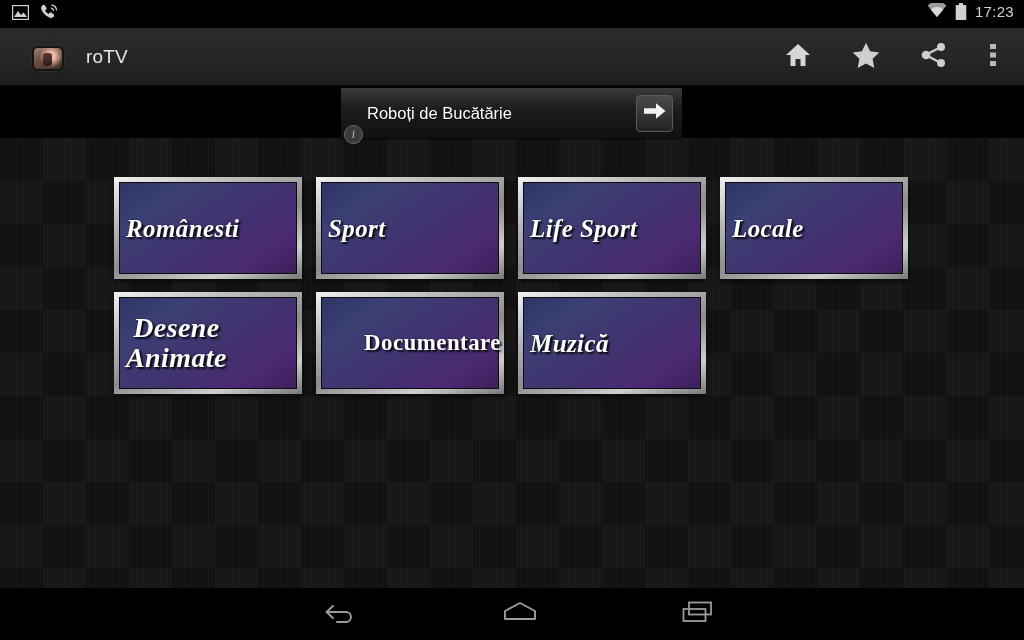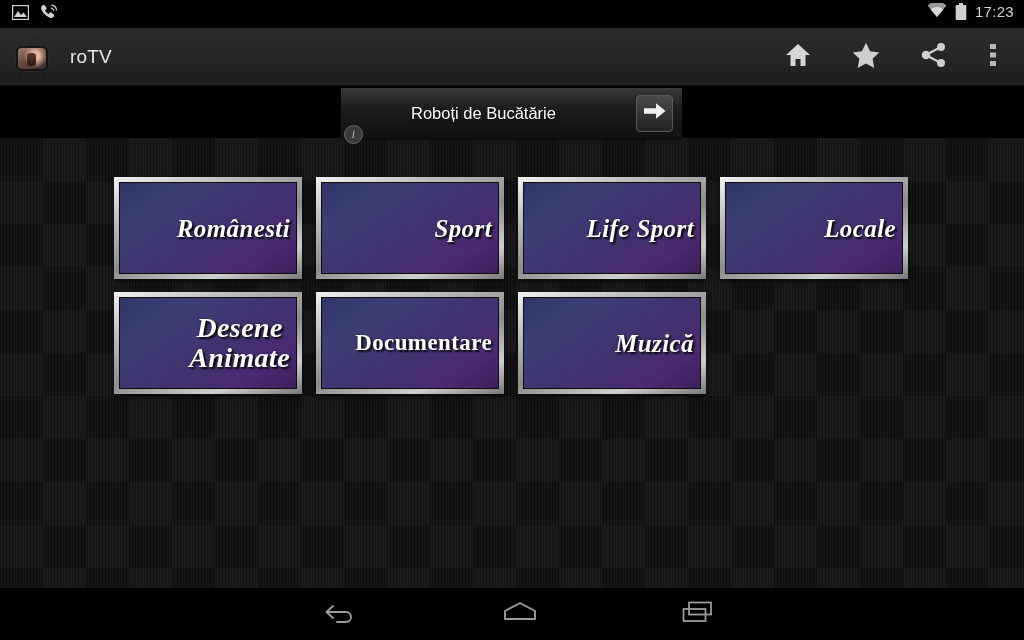--- a/index.html
+++ b/index.html
@@ -22,21 +22,21 @@
   .status-clock{
     color:#d2d2d2; font-size:15px; letter-spacing:.3px;
     font-family:"Liberation Sans", sans-serif;
   }
 
   
   .action-bar{
     position:absolute; top:28px; left:0; width:1024px; height:58px;
     background:linear-gradient(180deg,#2b2b2b 0%, #262626 55%, #1d1d1d 100%);
     border-bottom:1px solid #0c0c0c;
-    display:flex; align-items:center; padding:0 6px 0 12px;
+    display:flex; align-items:center; padding:0 6px 0 28px;
   }
   .app-icon{
     width:40px; height:40px; position:relative; flex:none;
   }
   .tv-body{
     position:absolute; left:3px; top:8px; width:34px; height:27px;
     background:#141414; border-radius:7px/6px;
     box-shadow:inset 0 0 0 1px #2d2d2d;
   }
   .tv-screen{
@@ -65,21 +65,20 @@
     cursor:pointer;
   }
   .ab-btn.overflow{ width:50px; }
 
   
   .ad-banner{
     position:absolute; top:88px; left:341px; width:341px; height:50px;
     background:linear-gradient(180deg,#3a3a3a 0%, #1c1c1c 42%, #111 100%);
     display:flex; align-items:center; z-index:6;
     box-shadow:0 1px 2px rgba(0,0,0,.8);
-    padding-left:44px;
   }
   .ad-text{
     color:#fff; font-size:16.5px; margin-left:26px; white-space:nowrap;
     text-shadow:0 1px 1px #000;
   }
   .ad-cta{
     margin-left:auto; margin-right:9px;
     width:37px; height:37px; border-radius:4px;
     background:linear-gradient(180deg,#4a4a4a,#222);
     border:1px solid #5a5a5a;
@@ -115,21 +114,21 @@
     width:188px; height:102px;
     padding:5px;
     background:linear-gradient(160deg,#f2f2f2 0%, #b9b9b9 28%, #8c8c8c 55%, #cfcfcf 80%, #777 100%);
     box-shadow:0 2px 5px rgba(0,0,0,.75);
     cursor:pointer;
   }
   .tile-inner{
     width:100%; height:100%;
     border:1px solid #0c0c0c;
     background:linear-gradient(145deg,#2e3566 0%, #3b3f74 22%, #42316f 58%, #4b2a72 80%, #3d1f5c 100%);
-    display:flex; align-items:center; justify-content:flex-end;
+    display:flex; align-items:center; justify-content:flex-start;
     text-align:center; padding:2px 6px;
   }
   .tile-label{
     color:#fff;
     font-family:"Liberation Serif", serif;
     font-weight:bold; font-style:italic;
     font-size:25px; line-height:1.08;
     letter-spacing:.4px;
     text-shadow:2px 2px 2px rgba(0,0,0,.85), 0 0 2px rgba(0,0,0,.6);
     white-space:pre-line;

